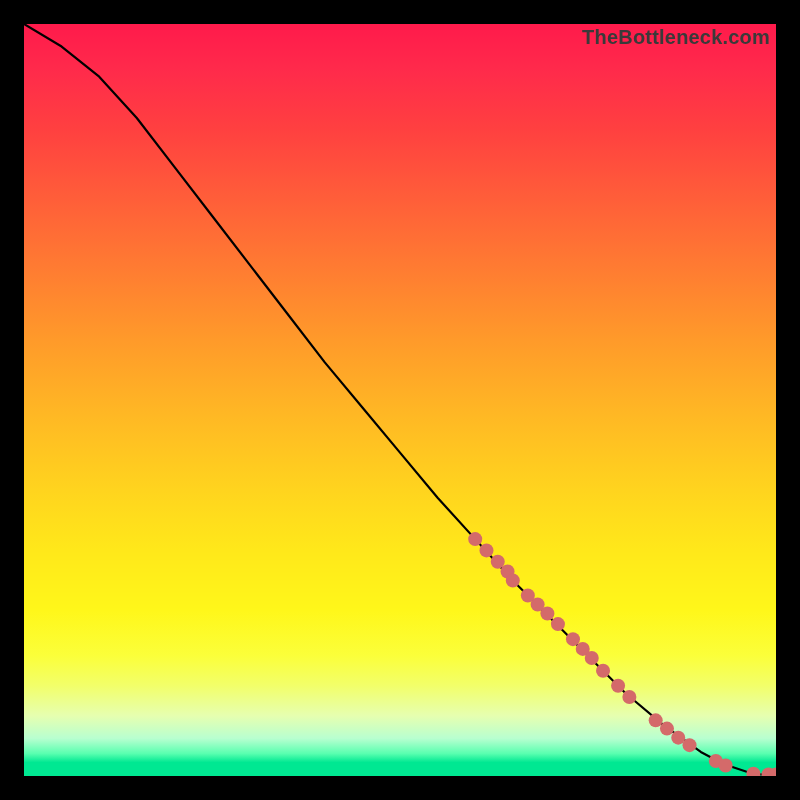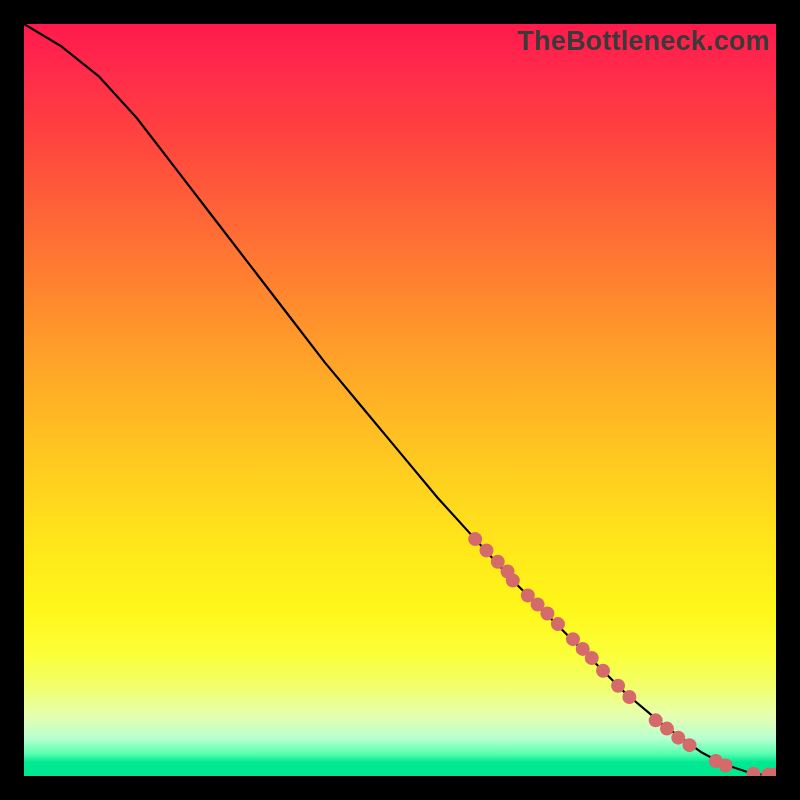--- a/index.html
+++ b/index.html
@@ -34,21 +34,21 @@
       #5affb0 97%,
       #00e892 98.2%,
       #00e892 100%
     );
   }
   .watermark {
     position: absolute;
     top: 2px;
     right: 6px;
     font-family: Arial, Helvetica, sans-serif;
-    font-size: 27px;
+    font-size: 20px;
     font-weight: 600;
     color: #3a3a3a;
     letter-spacing: 0.2px;
     text-align: right;
   }
   svg.curve { position: absolute; left: 0; top: 0; }
 </style>
 </head>
 <body>
 

